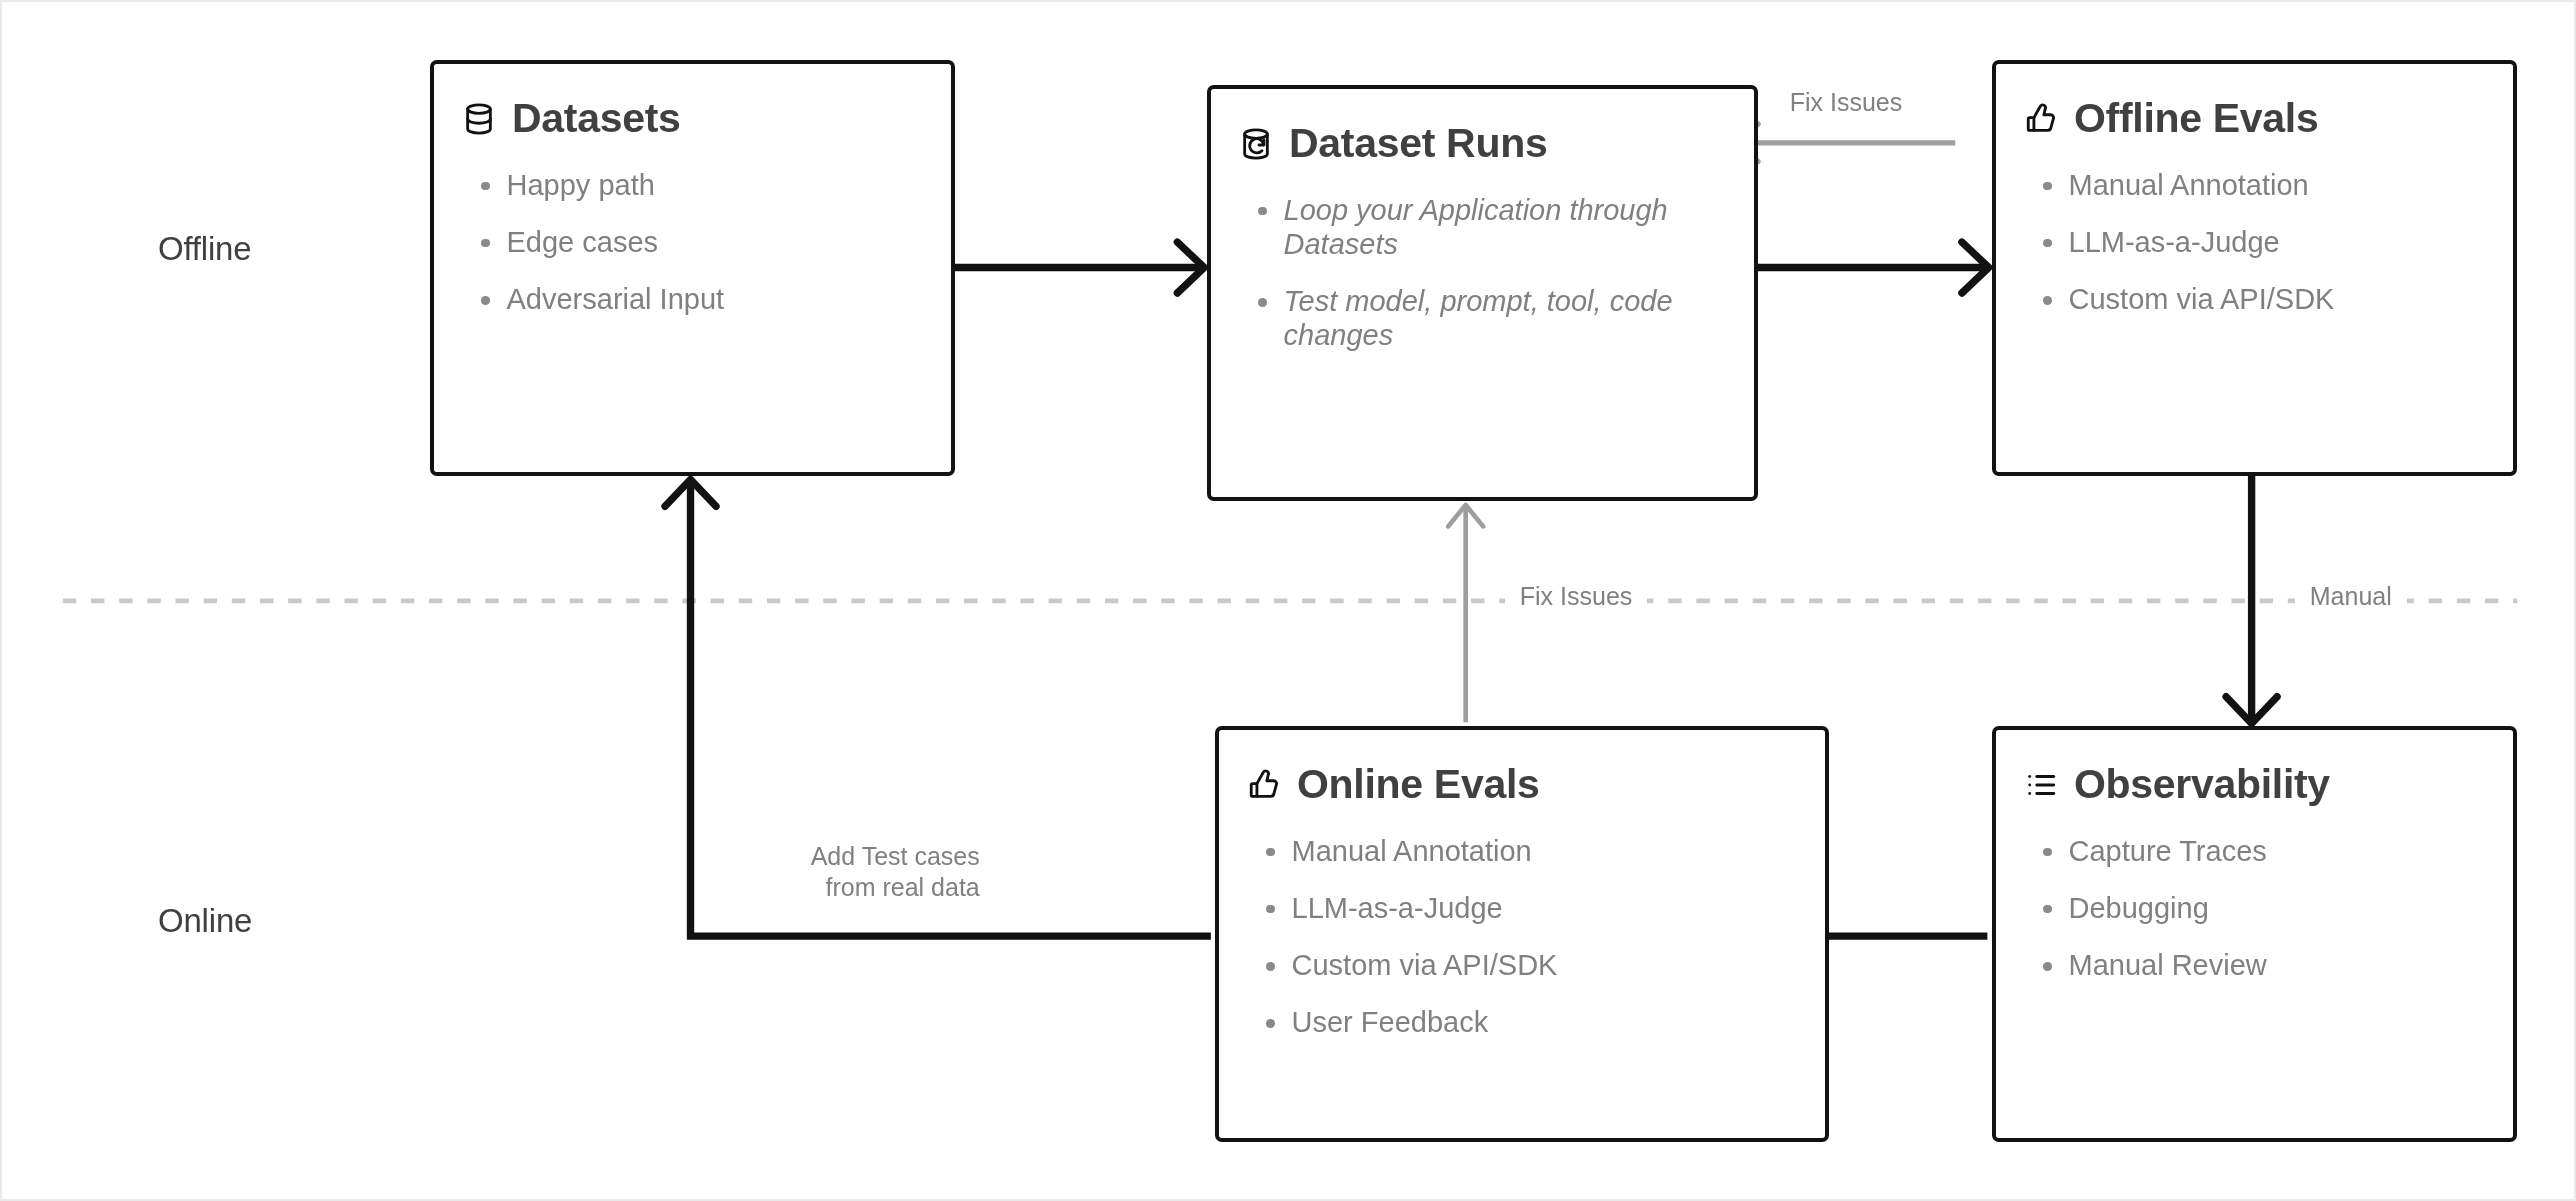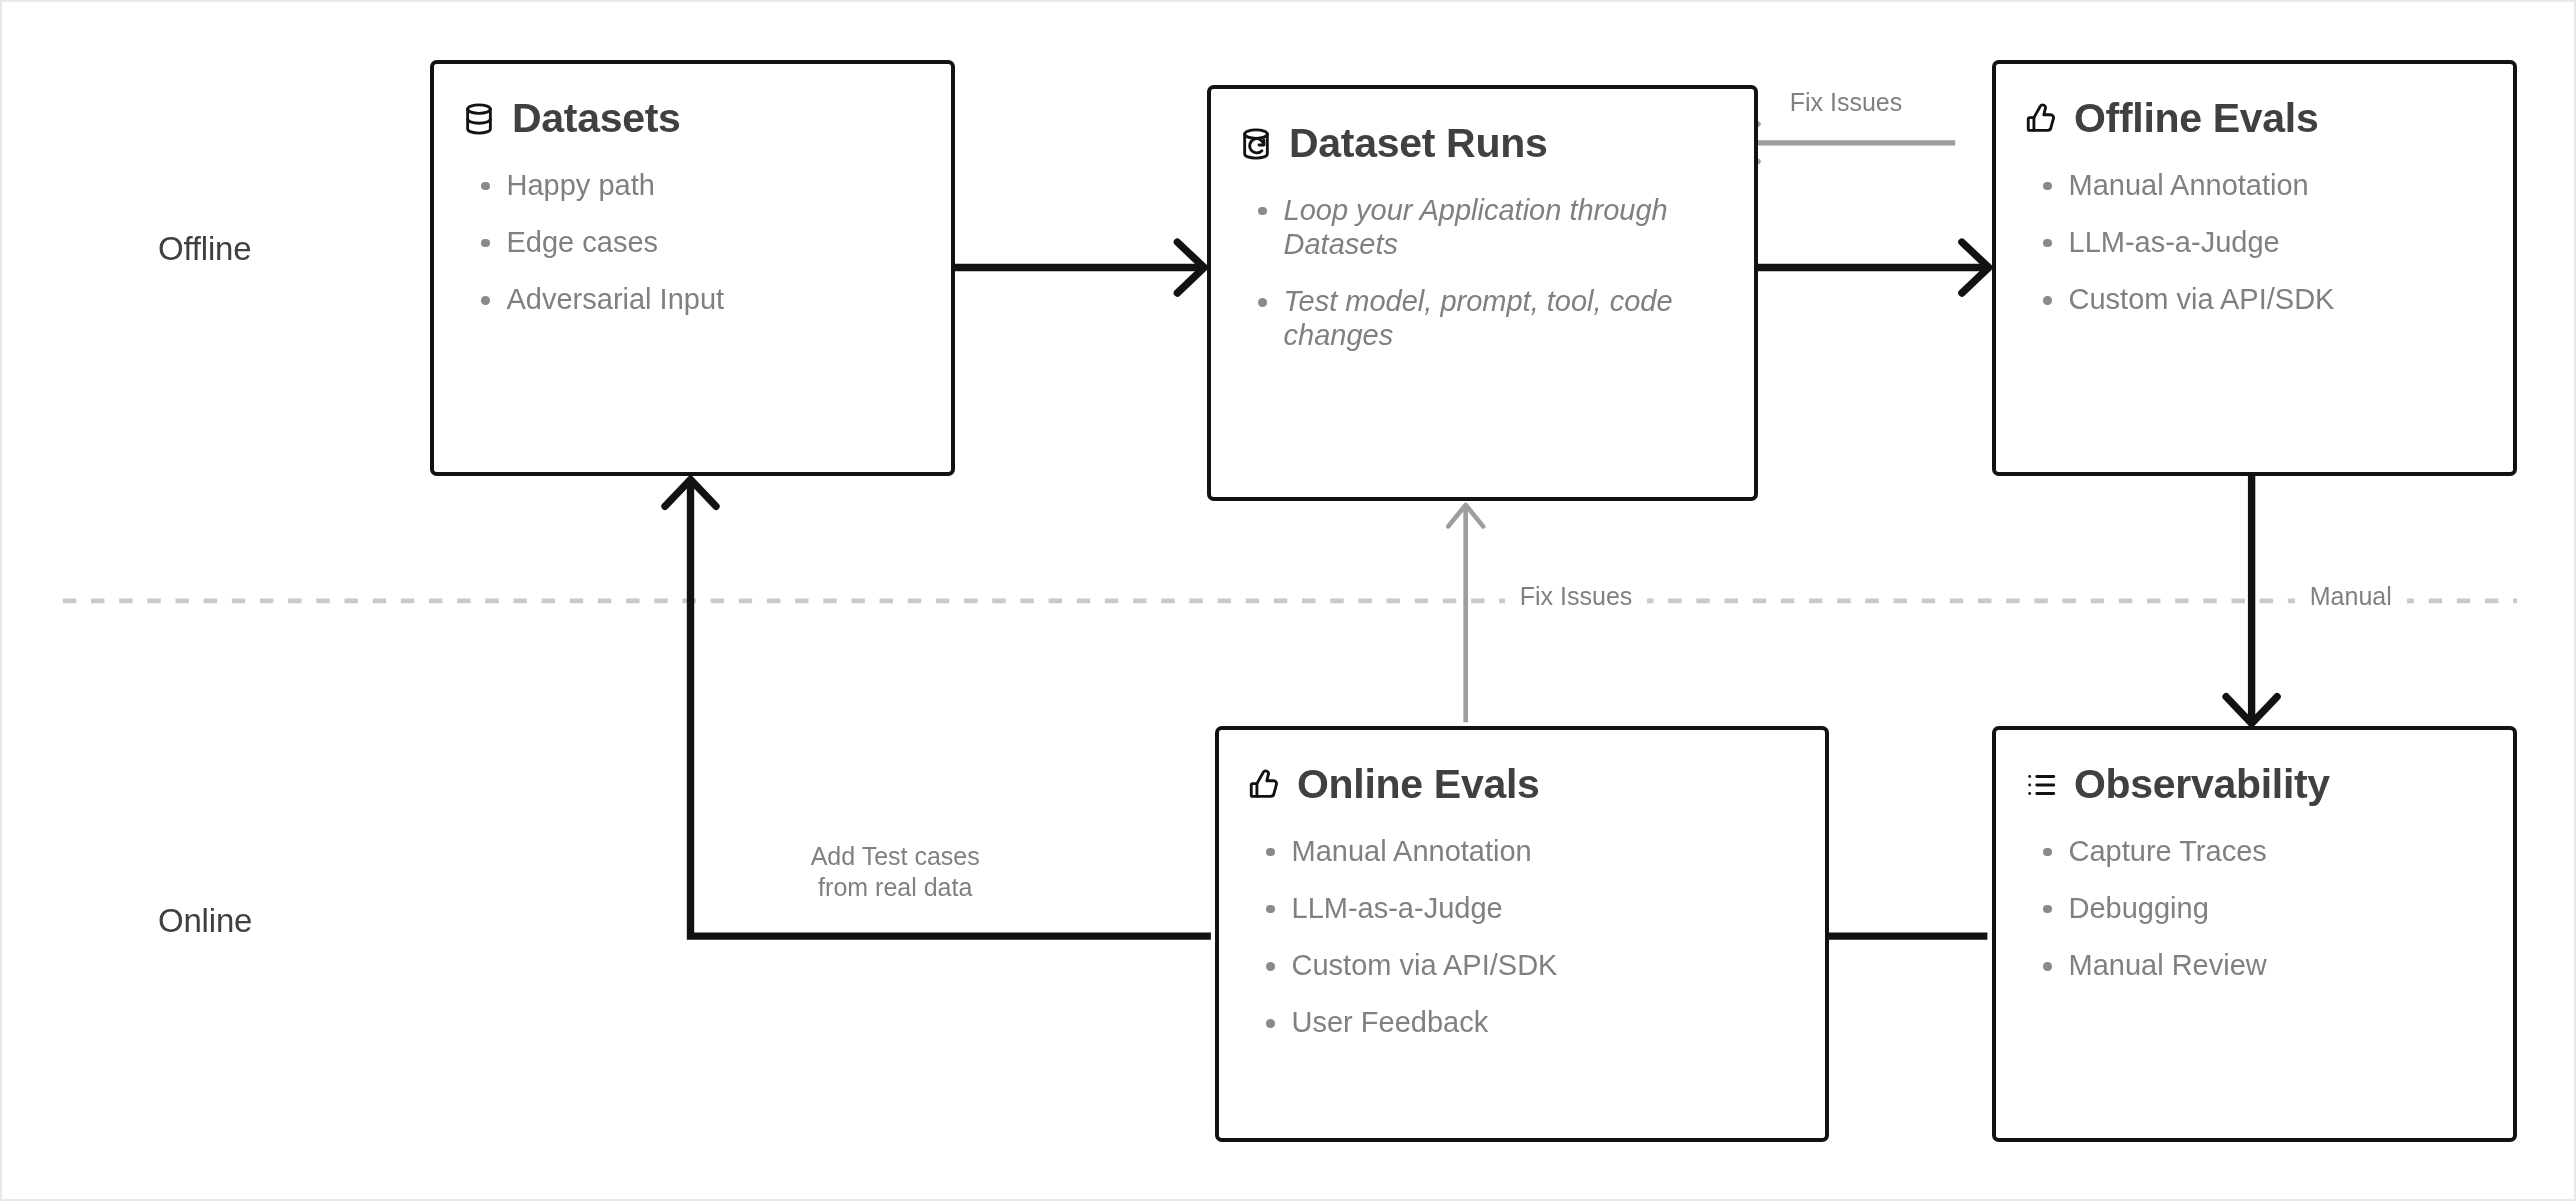--- a/index.html
+++ b/index.html
@@ -100,21 +100,21 @@
     color: #808080;
     white-space: nowrap;
     z-index: 6;
     background: #ffffff;
   }
   #label-fix-top    { left: 1781px; top: 86px; padding: 0 6.7px; }
   #label-fix-mid    { left: 1503px; top: 580px; padding: 0 14.8px; }
   #label-deploy     { left: 2293px; top: 580px; padding: 0 14.8px; }
   #label-add-tests  {
     left: 798px; top: 839px;
-    text-align: center; line-height: 1.22;
+    text-align: right; line-height: 1.22;
     padding: 0 10.7px;
   }
 </style>
 </head>
 <body>
 
 <div id="canvas">
 
   <svg id="wires" viewBox="0 0 3840 1791" width="2576" height="1201">
 

